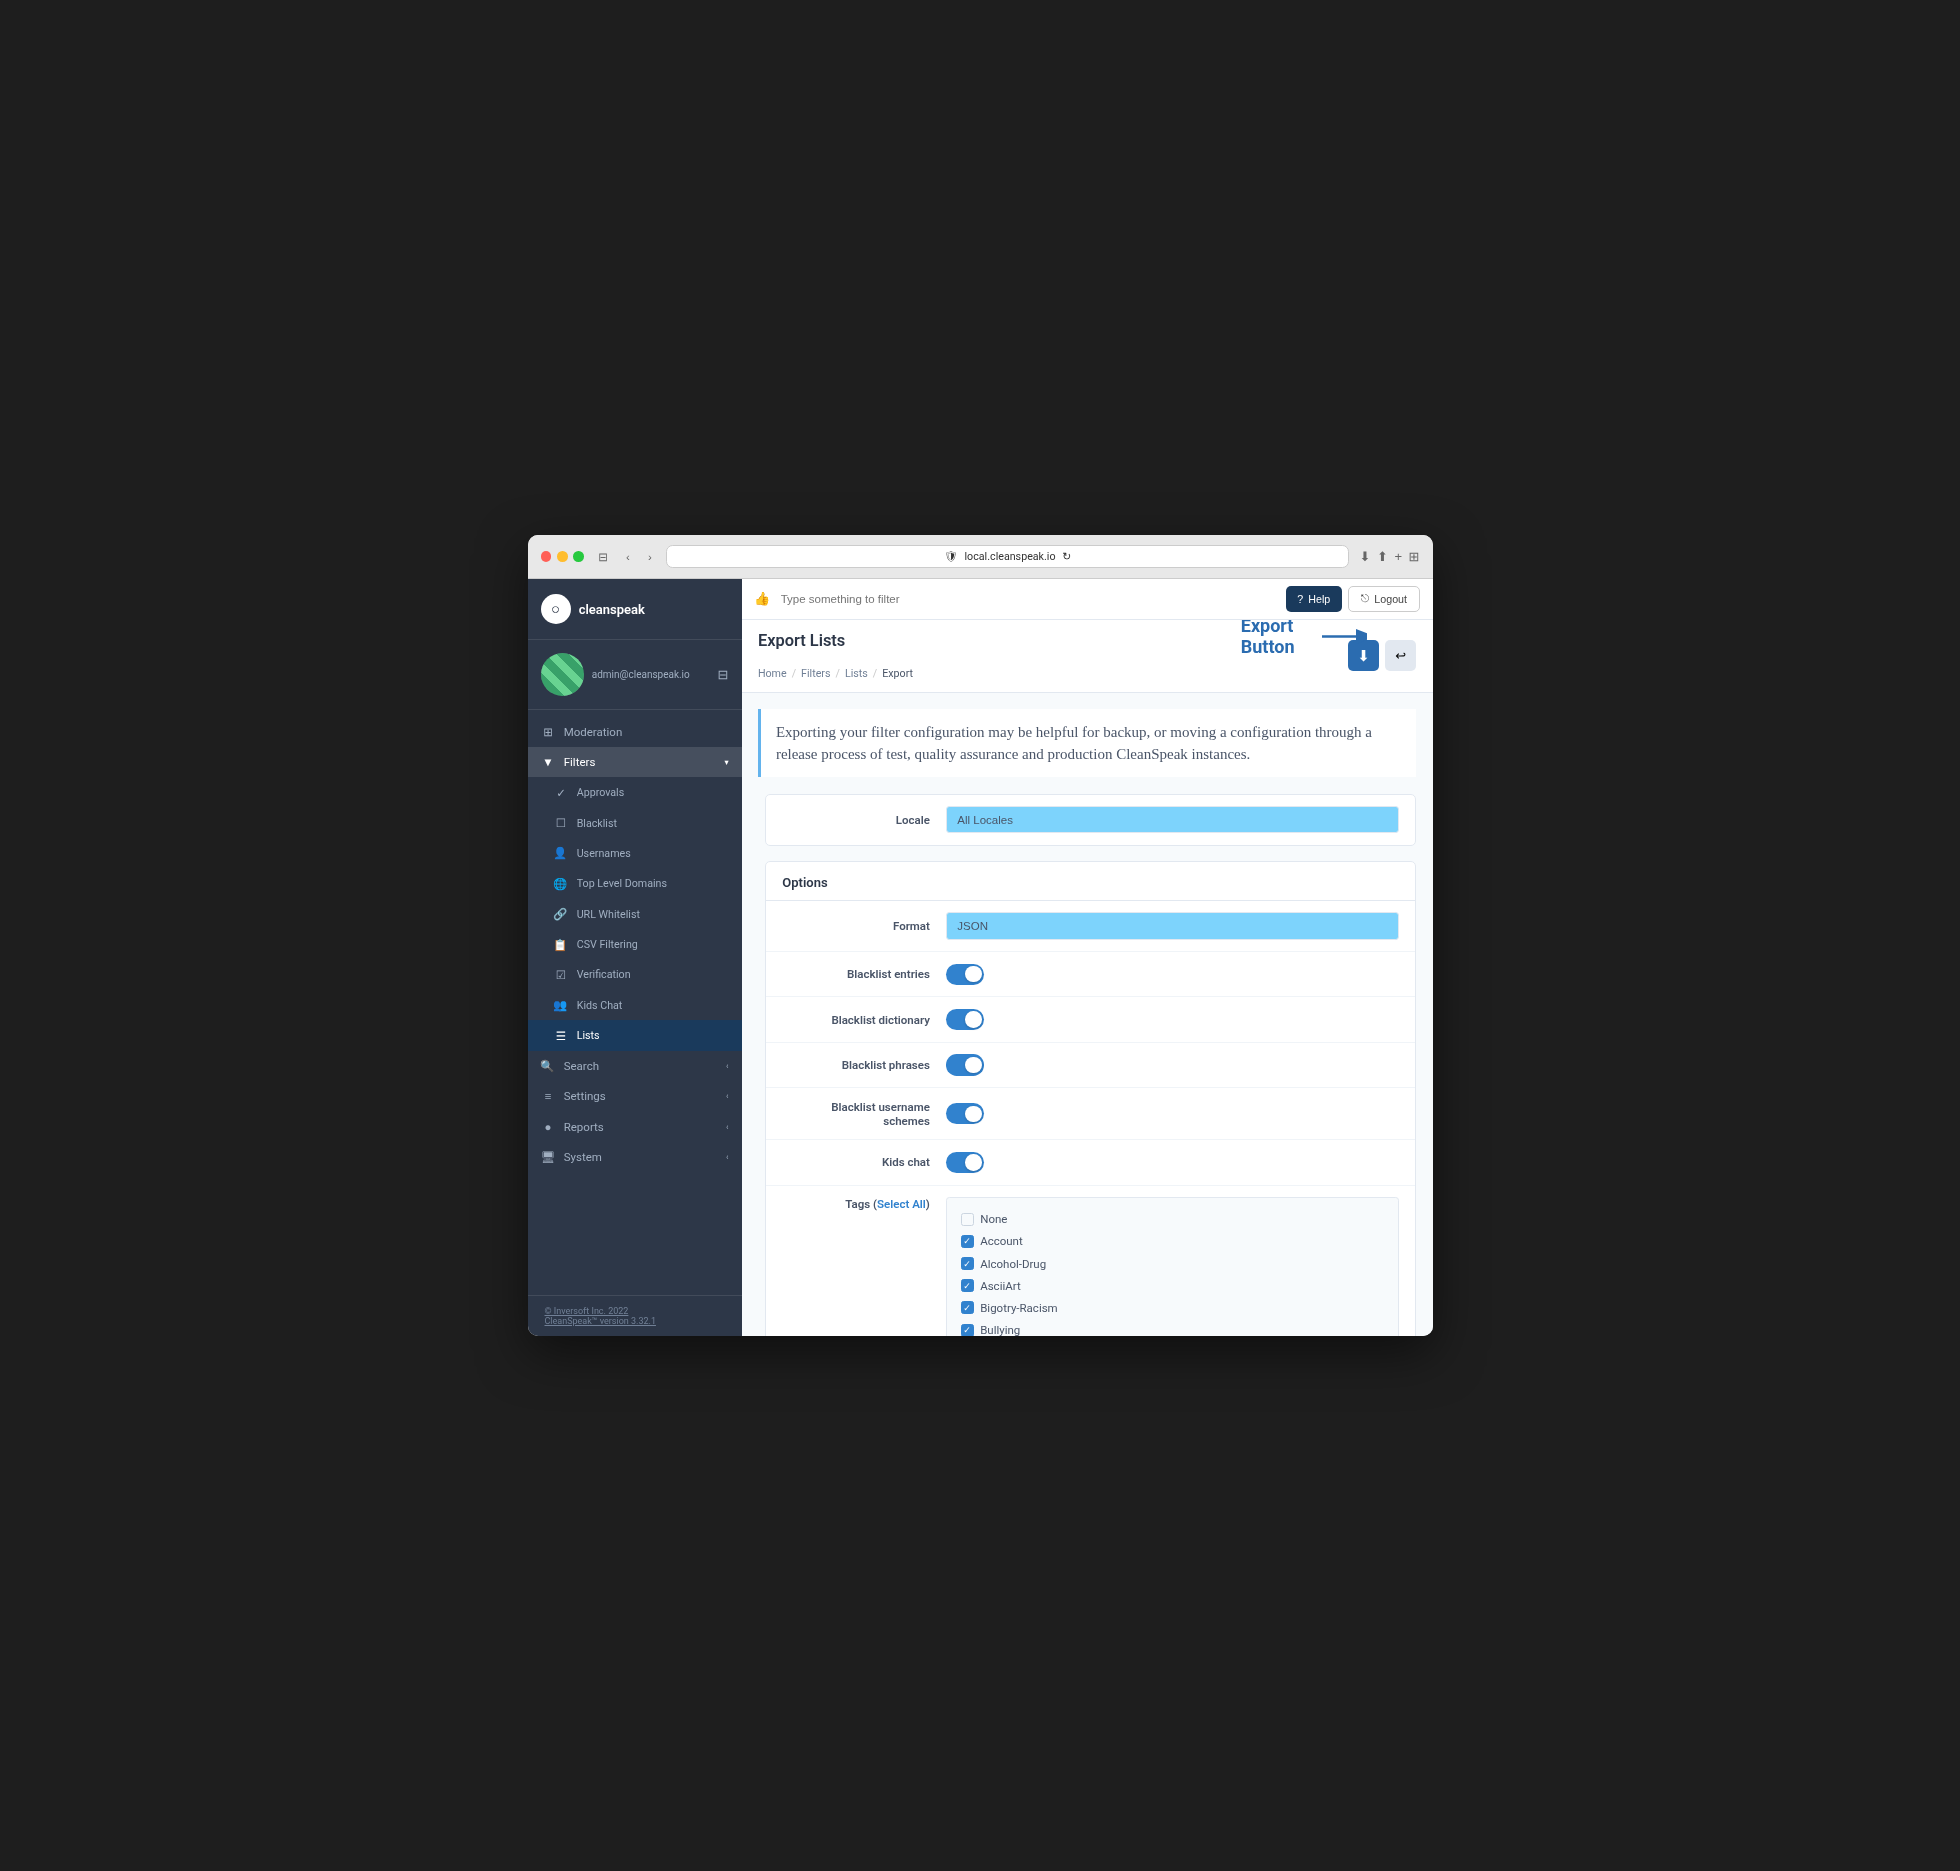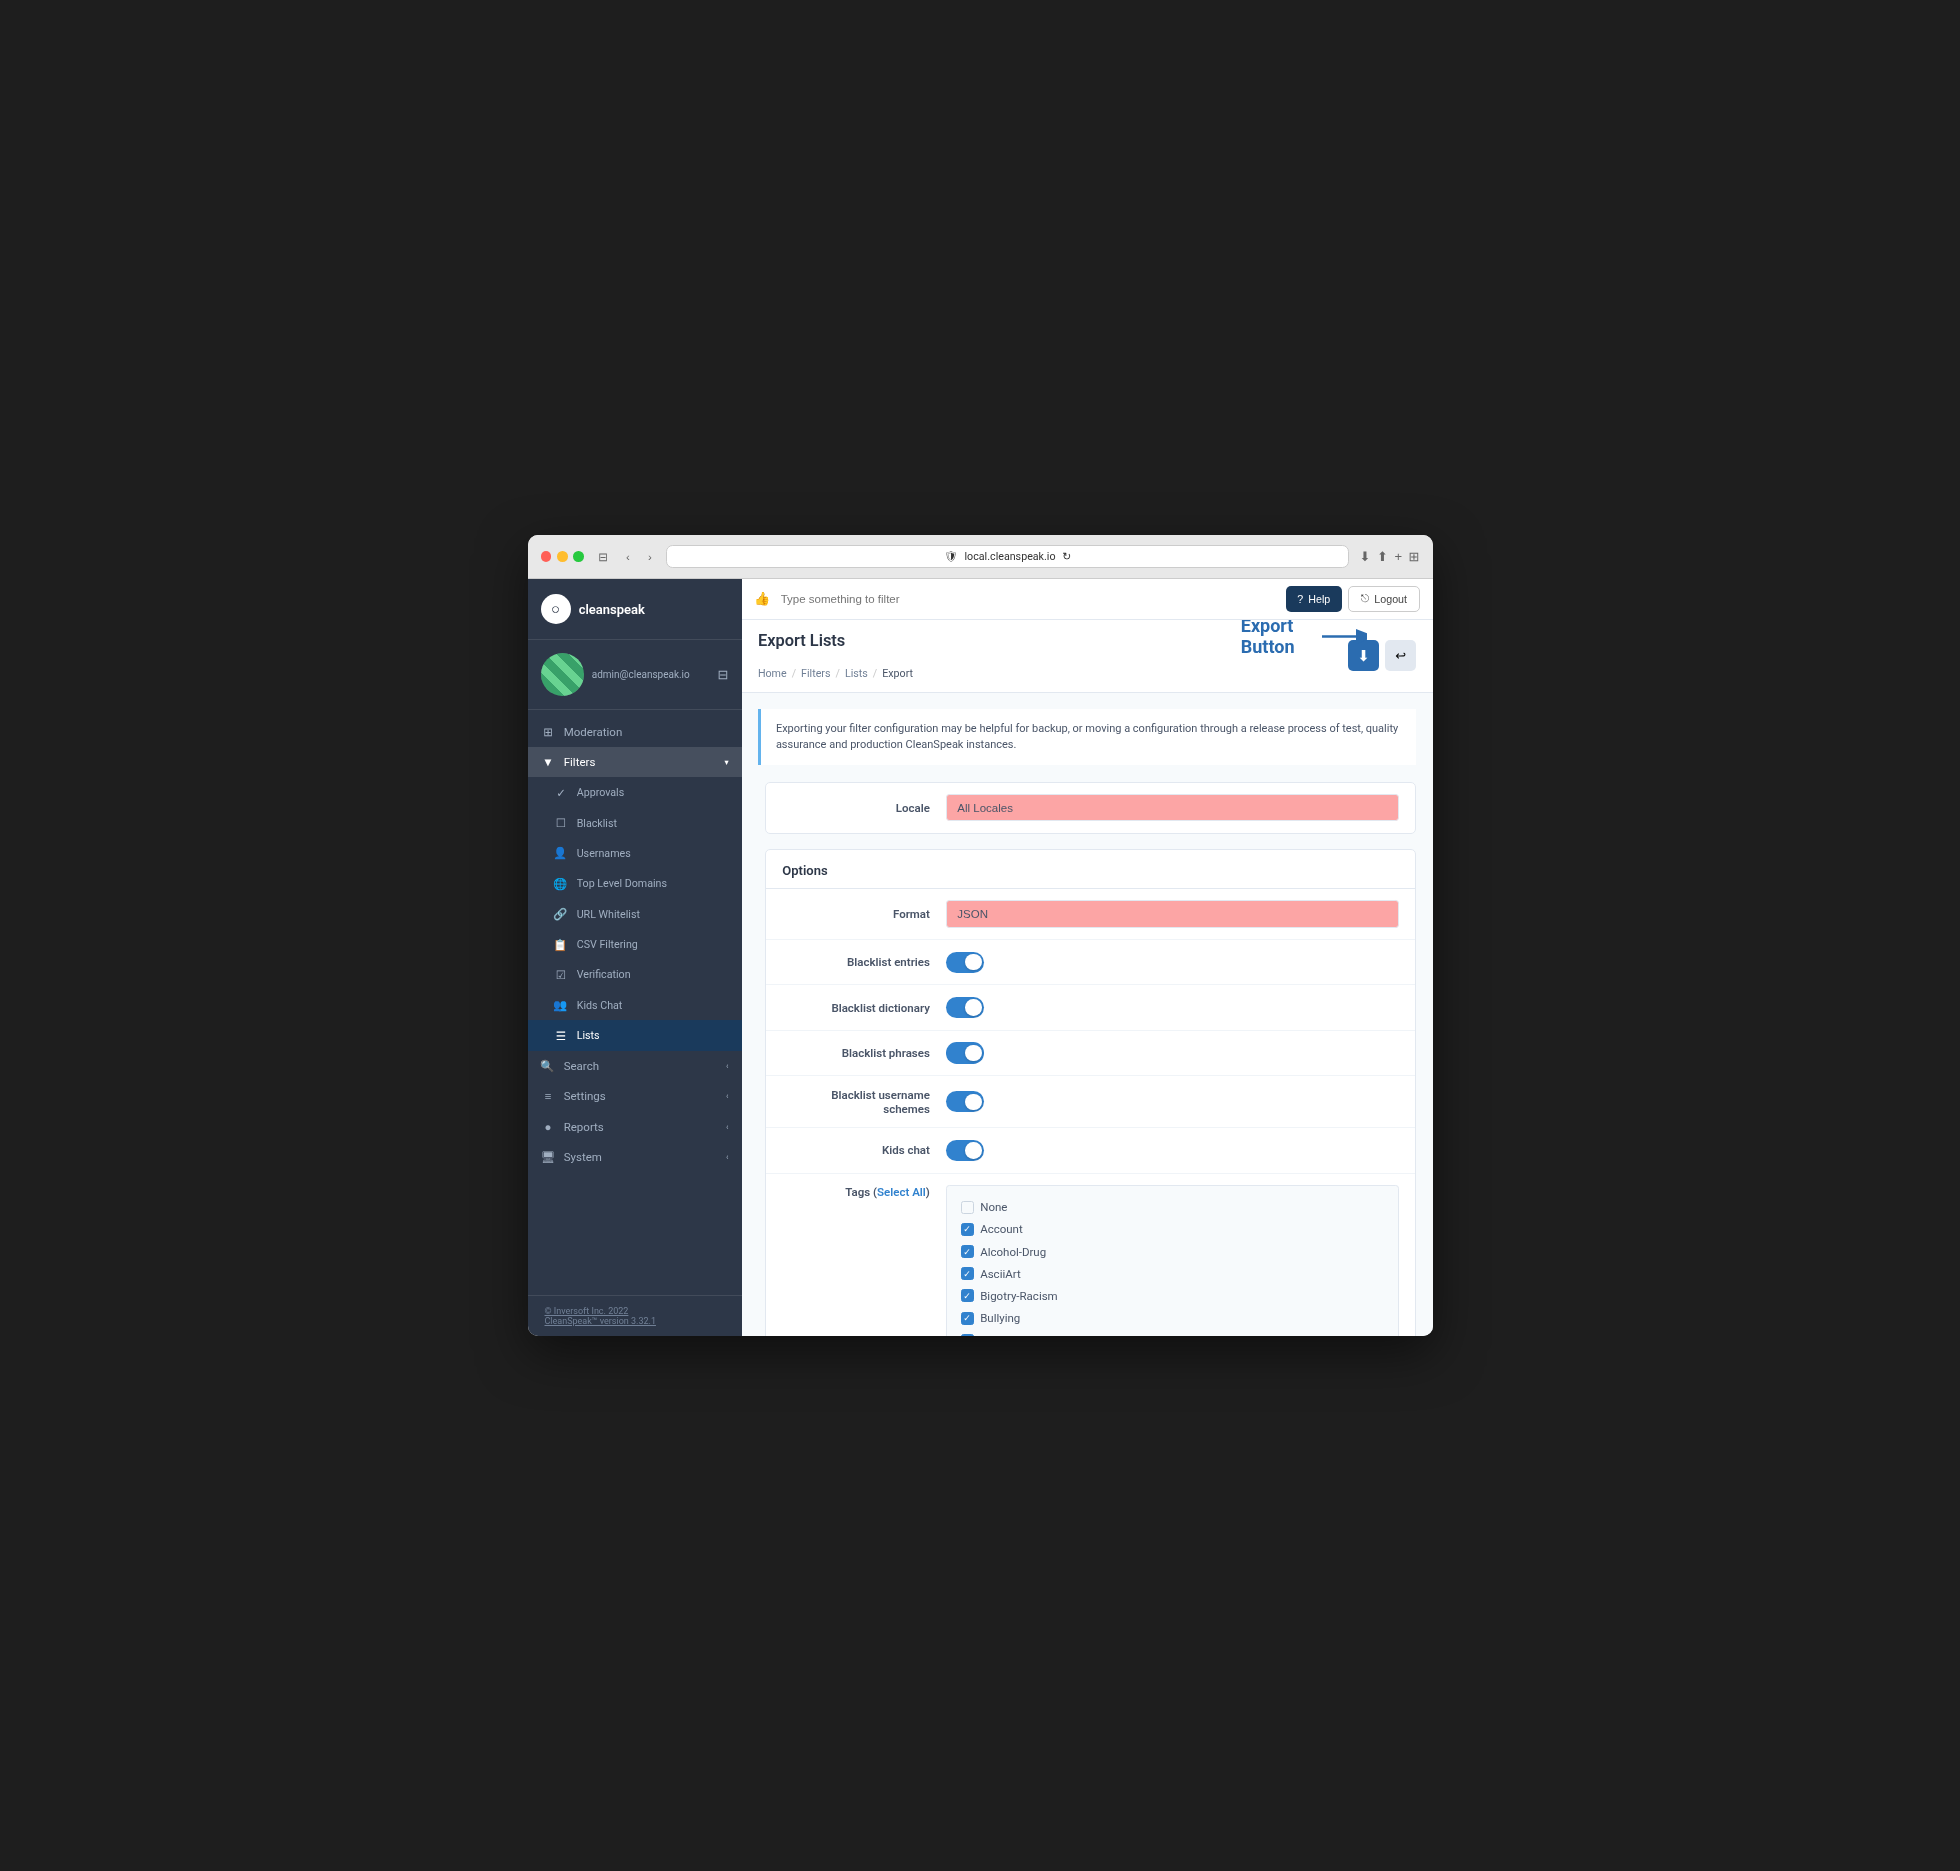--- a/index.html
+++ b/index.html
@@ -207,24 +207,25 @@
       color: #2b6cb0;
     }
 
     
     .content-panel { padding: 16.4px; }
 
     .info-box {
       background: white;
       border-left: 3.3px solid #63b3ed;
       padding: 11.5px 15px;
-      font-size: 11px;
+      font-size: 15px;
       color: #4a5568;
       line-height: 1.5;
       margin-bottom: 16.4px;
+      font-family: Liberation Serif, serif;
     }
 
     .form-section { background: white; border: 0.8px solid #e2e8f0; border-radius: 5px; padding: 0; overflow: hidden; margin-left: 7px; }
 
     .form-row {
       display: flex;
       align-items: center;
       padding: 11.5px 16.4px;
       border-bottom: 0.8px solid #f0f4f8;
     }
@@ -242,21 +243,21 @@
     .form-control {
       flex: 1;
     }
 
     .select-input {
       width: 100%;
       padding: 6.6px 10px;
       border: 0.8px solid #e2e8f0;
       border-radius: 3.3px;
       font-size: 11.5px;
-      background: #fca5a5;
+      background: #7dd3fc;
       appearance: none;
       cursor: pointer;
       color: #4a5568;
     }
 
     .section-title {
       font-size: 13px;
       font-weight: 600;
       color: #2d3748;
       padding: 13px 16.4px 10px;

